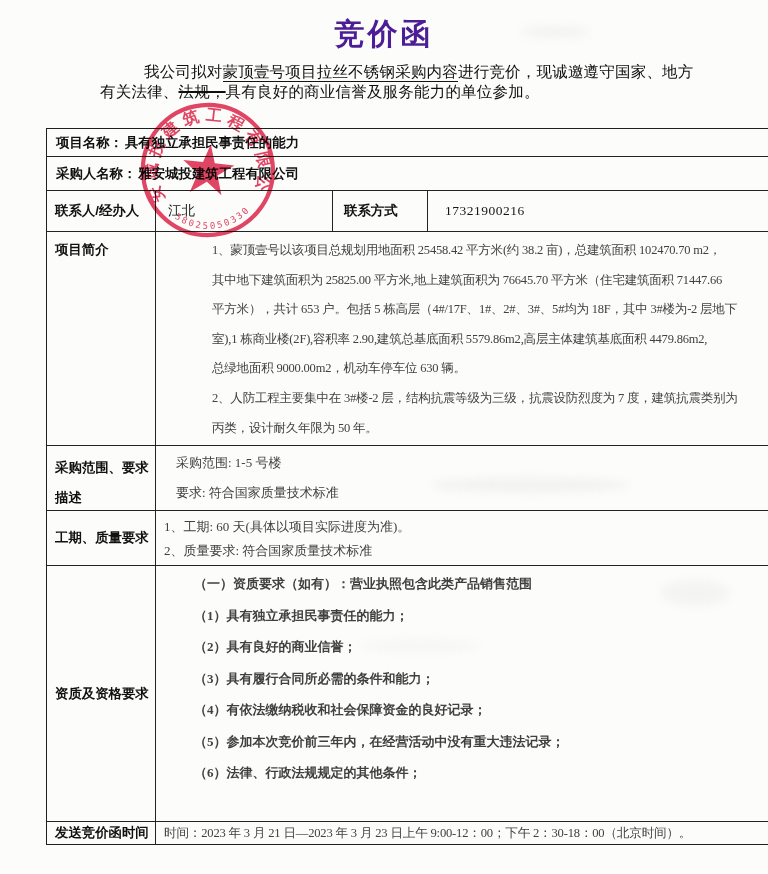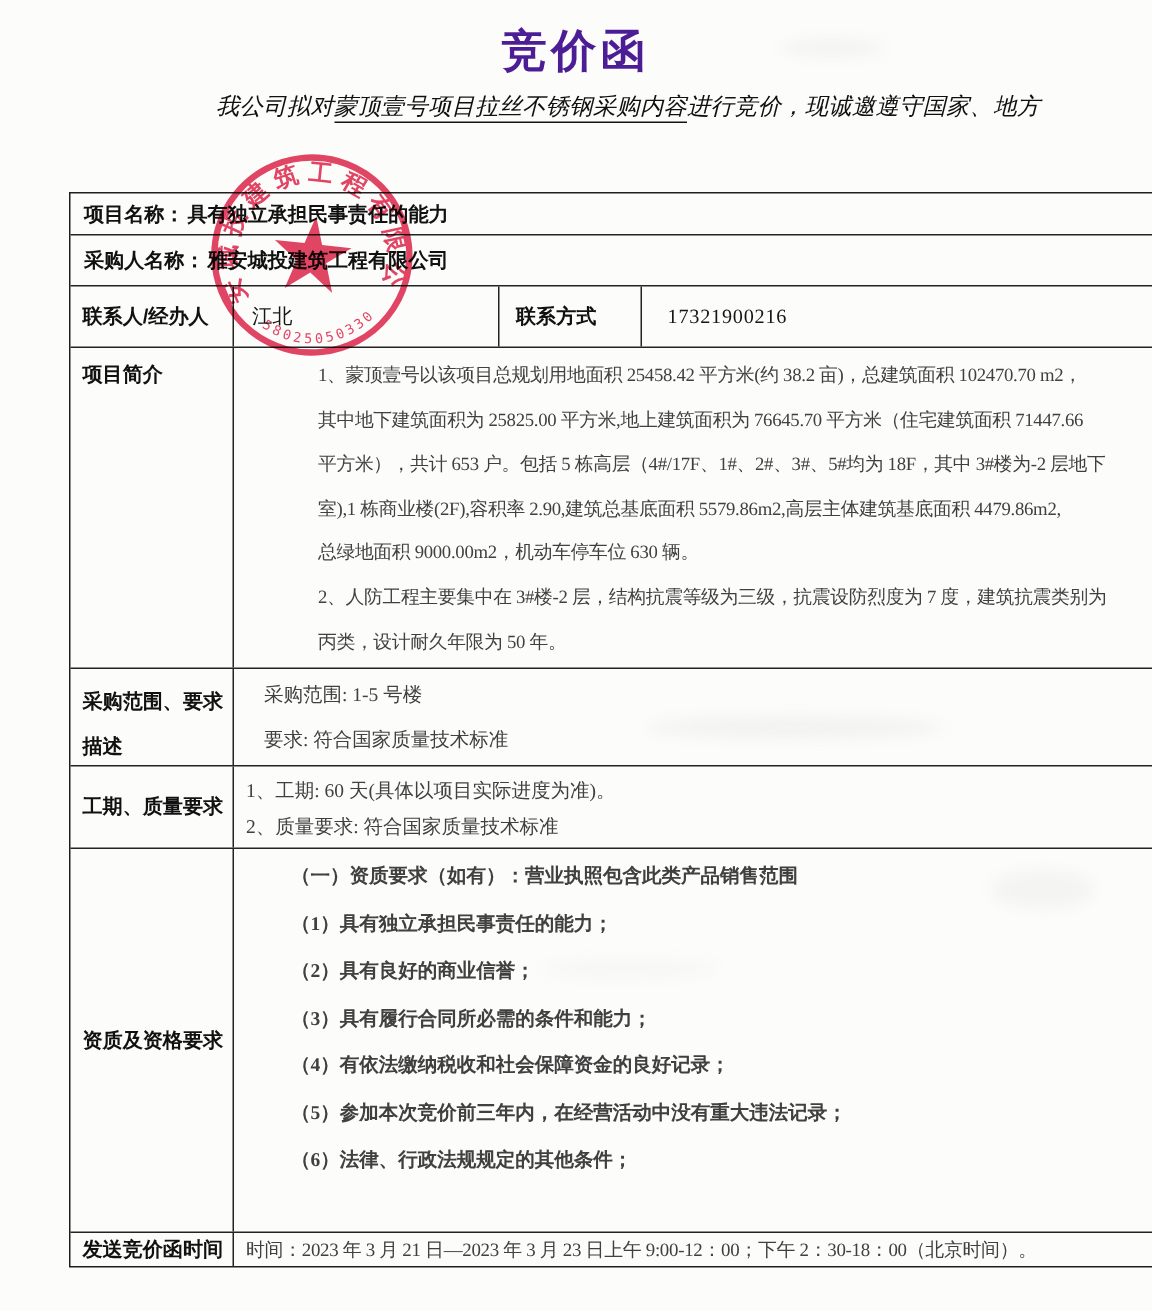--- a/index.html
+++ b/index.html
@@ -12,21 +12,21 @@
   .page-title{
     position:absolute;left:0;top:14px;width:768px;margin:0;
     text-align:center;font-size:30px;font-weight:bold;letter-spacing:3px;
     color:#4c1d95;font-family:"Liberation Sans","DejaVu Sans",sans-serif;
   }
   .intro{
     position:absolute;left:100px;top:62px;width:600px;
     font-size:15.5px;line-height:19.5px;letter-spacing:.2px;color:#101010;
     white-space:nowrap;
   }
-  .intro .l1{padding-left:44px;font-style:italic;}
+  .intro .l1{padding-left:44px;}
   .u-seg{border-bottom:1.5px solid #141414;padding-bottom:1px;}
   .strike-seg{text-decoration:line-through;text-decoration-thickness:1.5px;}
   
   .bid-table{
     position:absolute;left:46px;top:128px;width:750px;
     border:1.6px solid #1f1f1f;box-sizing:border-box;background:transparent;
   }
   .row{display:flex;box-sizing:border-box;border-top:1.5px solid #232323;}
   .row:first-child{border-top:none;}
   .cell{box-sizing:border-box;overflow:hidden;}
@@ -75,20 +75,21 @@
   .sm3{left:520px;top:26px;width:70px;height:12px;opacity:.09;}
   .sm4{left:360px;top:640px;width:120px;height:12px;opacity:.06;}
 </style>
 </head>
 <body>
 
 <h1 class="page-title">竞价函</h1>
 
 <div class="intro">
   <div class="l1"><span>我公司拟对</span><span class="u-seg">蒙顶壹号项目拉丝不锈钢采购内容</span><span>进行竞价，现诚邀遵守国家、地方</span></div>
+  <div class="l2"><span>有关法律、</span><span class="strike-seg">法规，</span><span>具有良好的商业信誉及服务能力的单位参加。</span></div>
 </div>
 
 <div class="bid-table">
 
   <div class="row r-h1">
     <div class="cell full-cell">
       <span class="lbl">项目名称：</span>
       <span class="lbl val">具有独立承担民事责任的能力</span>
     </div>
   </div>

